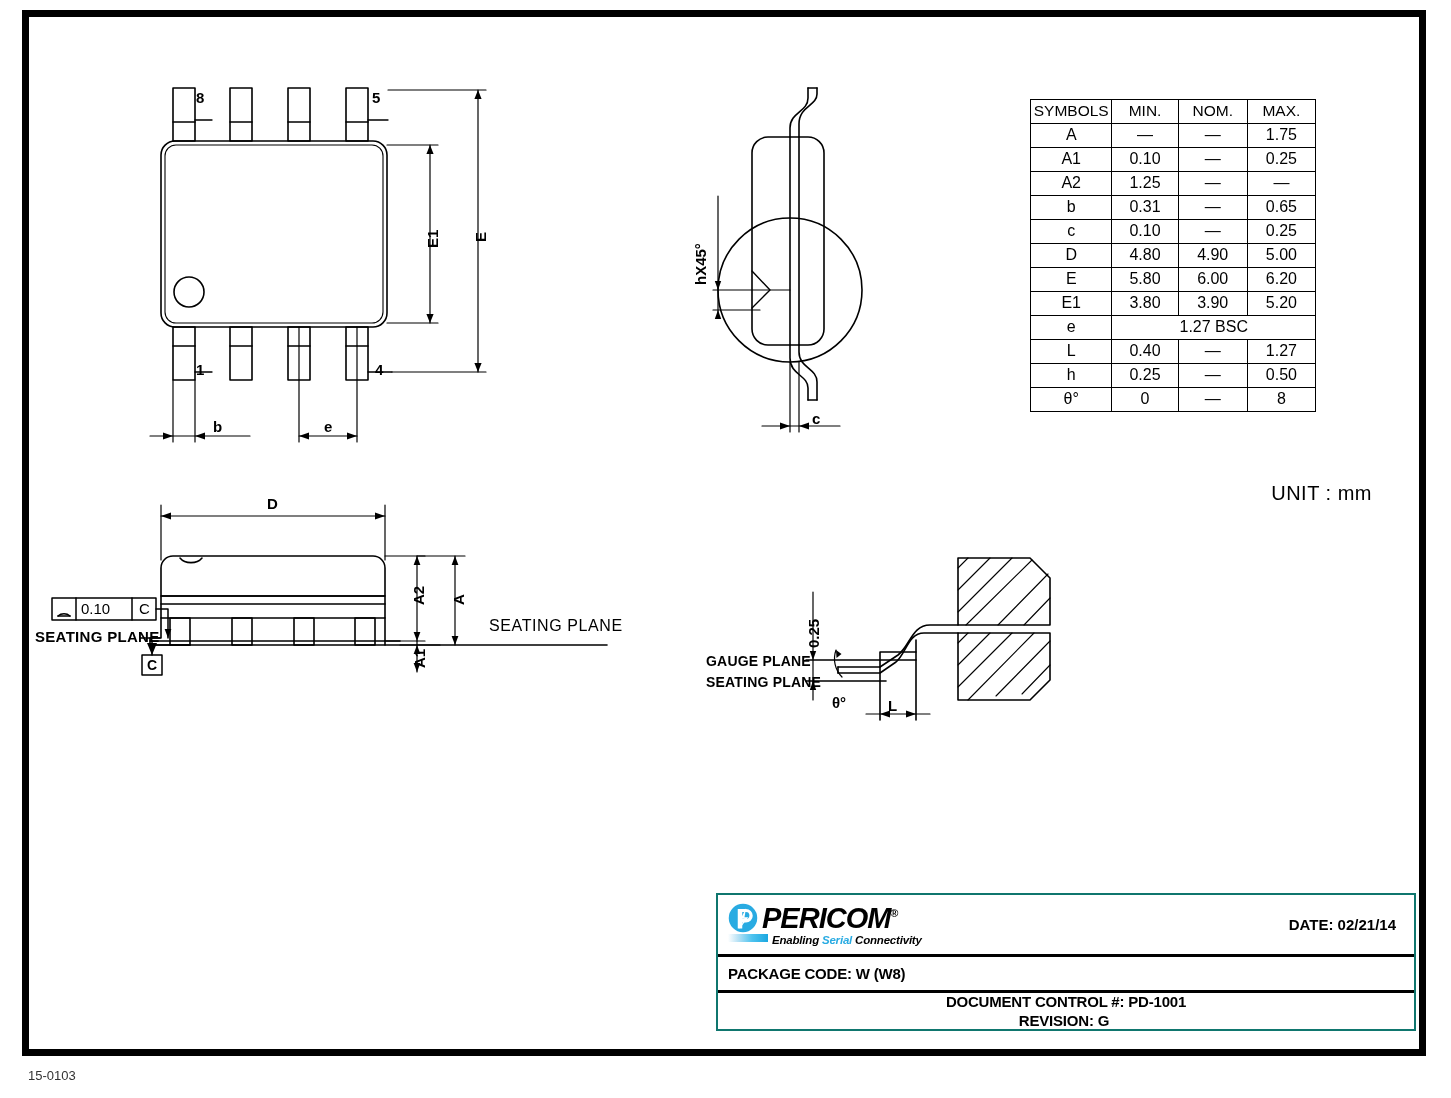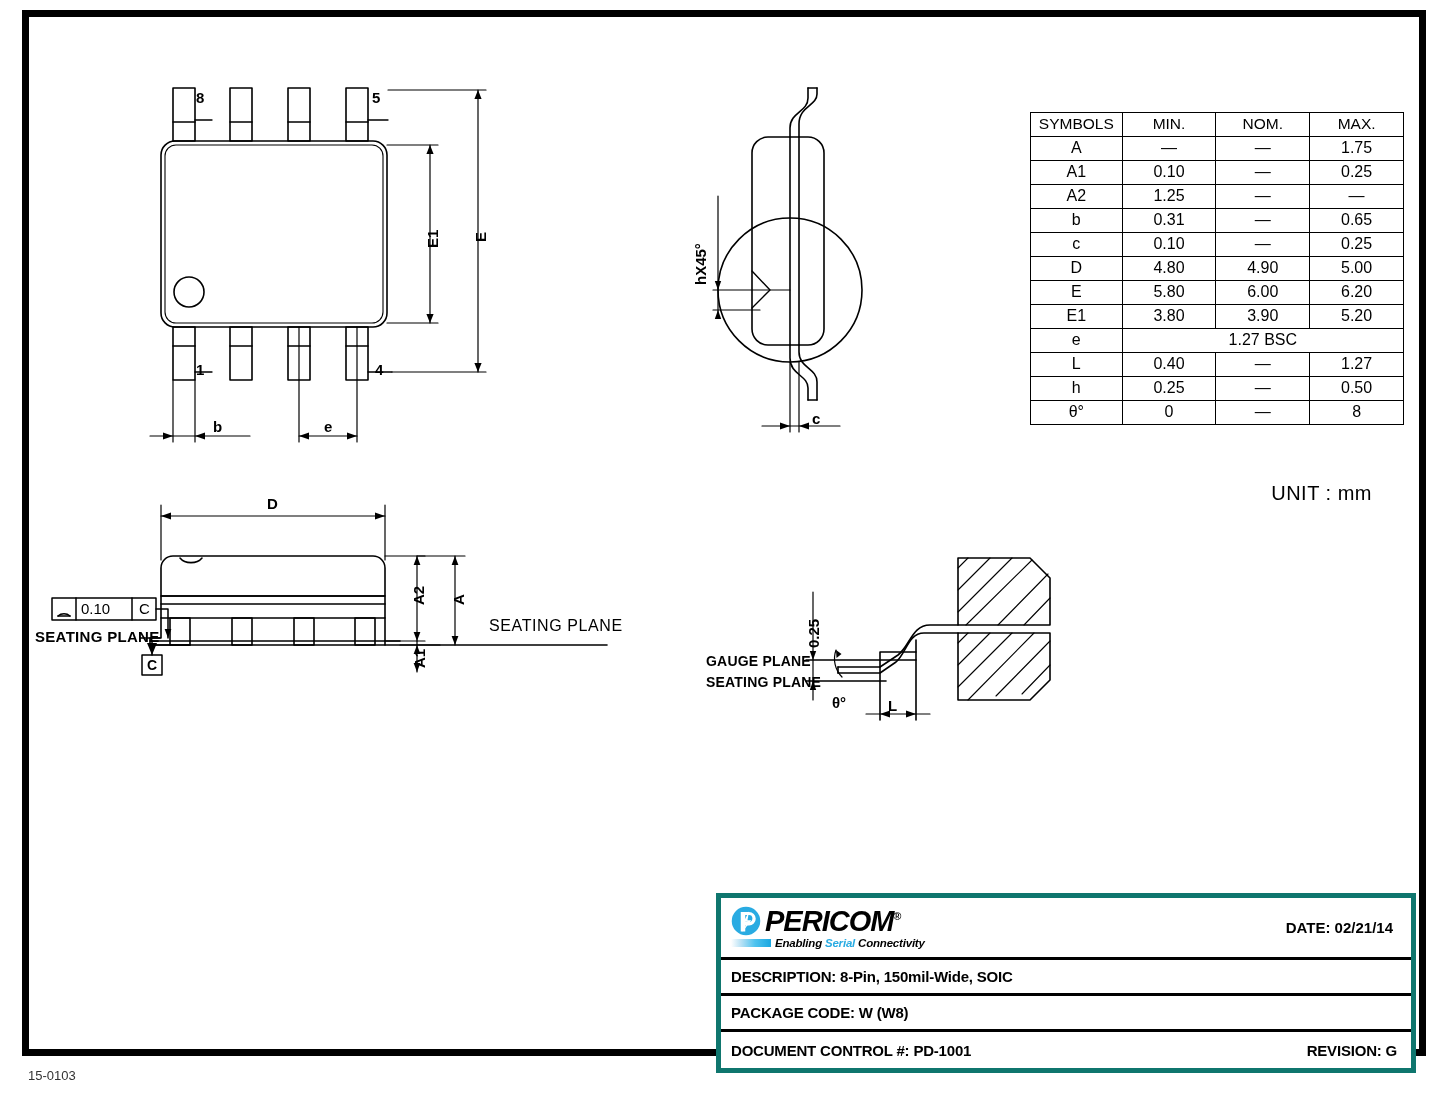--- a/index.html
+++ b/index.html
@@ -3,50 +3,50 @@
 <meta charset="utf-8">
 <style>
   html,body{margin:0;padding:0;background:#ffffff;}
   body{width:1451px;height:1098px;position:relative;font-family:"Liberation Sans",sans-serif;color:#000;}
   #sheet{position:absolute;left:0;top:0;width:1451px;height:1098px;}
   .frame{position:absolute;left:22px;top:10px;width:1404px;height:1046px;border:7px solid #000;box-sizing:border-box;}
   svg{display:block;}
   .drawing{position:absolute;left:0;top:0;width:1451px;height:1098px;pointer-events:none;}
 
   
-  #dimtable{position:absolute;left:1030px;top:112px;width:374px;border-collapse:collapse;}
+  #dimtable{position:absolute;left:1030px;top:99px;width:286px;border-collapse:collapse;}
   #dimtable td,#dimtable th{border:1.6px solid #000;font-size:16px;text-align:center;
       font-family:"Liberation Sans",sans-serif;font-weight:400;padding:3px 0 4px;line-height:1;}
   #dimtable th{font-weight:400;font-size:15.5px;}
   #dimtable td.sym,#dimtable th.sym{width:84px;}
   #dimtable td.v,#dimtable th.v{width:86px;}
   #unitmm{position:absolute;left:1030px;top:482px;width:342px;text-align:right;
       font-size:20px;letter-spacing:.5px;}
 
   
   #notes{position:absolute;left:33px;top:990px;font-size:12.5px;font-weight:bold;line-height:1.42;letter-spacing:-0.1px;}
   #docnum{position:absolute;left:28px;top:1068px;font-size:13px;color:#333;}
 
   
-  #titleblock{position:absolute;left:716px;top:893px;width:700px;border:5px solid #0f766e;box-sizing:border-box;background:#fff;}
+  #titleblock{position:absolute;left:716px;top:893px;width:700px;border:2px solid #0f766e;box-sizing:border-box;background:#fff;}
   .tb-row{display:flex;align-items:center;border-bottom:3px solid #000;box-sizing:border-box;}
-  .tb-row:last-child{border-bottom:none;}
+  .tb-row:last-child{border-bottom:none;flex-direction:column;}
   .tb-logo-row{height:62px;padding:0 10px;}
   .tb-text-row{height:36px;padding:0 10px;font-size:15px;font-weight:bold;letter-spacing:-0.2px;}
   .tb-left{flex:1 1 auto;}
   .tb-right{flex:0 0 auto;text-align:right;font-size:15px;font-weight:bold;}
 
   
   .logo{display:flex;flex-direction:column;justify-content:center;height:100%;}
   .logo-main{display:flex;align-items:center;}
   .logo-mark{width:30px;height:30px;margin-right:4px;}
   .logo-word{font-size:29px;font-weight:bold;font-style:italic;letter-spacing:-1px;
        font-family:"Liberation Sans",sans-serif;line-height:1;position:relative;}
   .logo-tm{font-size:11px;vertical-align:super;font-style:normal;}
-  .logo-sub{display:flex;align-items:center;margin-top:1px;}
+  .logo-sub{display:flex;margin-top:1px;}
   .logo-bar{width:40px;height:8px;margin-right:4px;
       background:linear-gradient(to right,#ffffff 0%,#b9e2f5 25%,#4ec3ef 60%,#1aa7e0 100%);}
   .logo-sub-t{font-size:11.5px;font-weight:bold;font-style:italic;letter-spacing:-0.2px;}
   .cy{color:#29ABE2;}
 
   
   .lbl{position:absolute;font-size:15px;font-family:"Liberation Sans",sans-serif;white-space:nowrap;}
   .lbl.b{font-weight:bold;}
   .rot90{transform:rotate(-90deg);transform-origin:left top;}
 </style>
@@ -415,23 +415,20 @@
           </div>
           <div class="logo-sub">
             <span class="logo-bar"></span>
             <span class="logo-sub-t"><span>Enabling </span><span class="cy">Serial</span><span> Connectivity</span></span>
           </div>
         </div>
       </div>
       <div class="tb-right" style="padding-right:8px;margin-left:12px;">DATE: 02/21/14</div>
     </div>
 
-    <div class="tb-row tb-text-row">
-      <div class="tb-left">DESCRIPTION: 8-Pin, 150mil-Wide, SOIC</div>
-    </div>
 
     <div class="tb-row tb-text-row">
       <div class="tb-left">PACKAGE CODE:  W  (W8)</div>
     </div>
 
     <div class="tb-row tb-text-row">
       <div class="tb-left">DOCUMENT CONTROL #: PD-1001</div>
       <div class="tb-right" style="padding-right:4px;">REVISION: G</div>
     </div>
 

